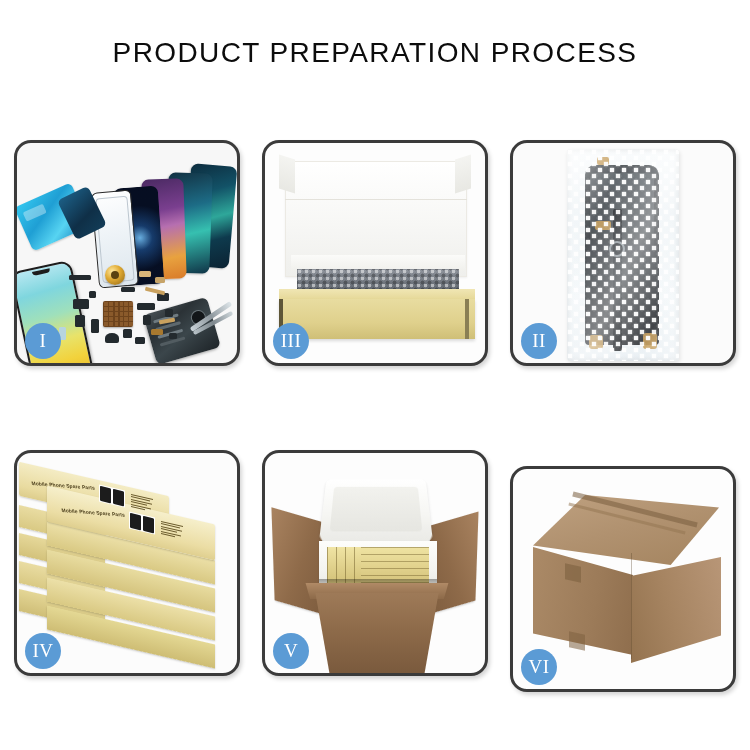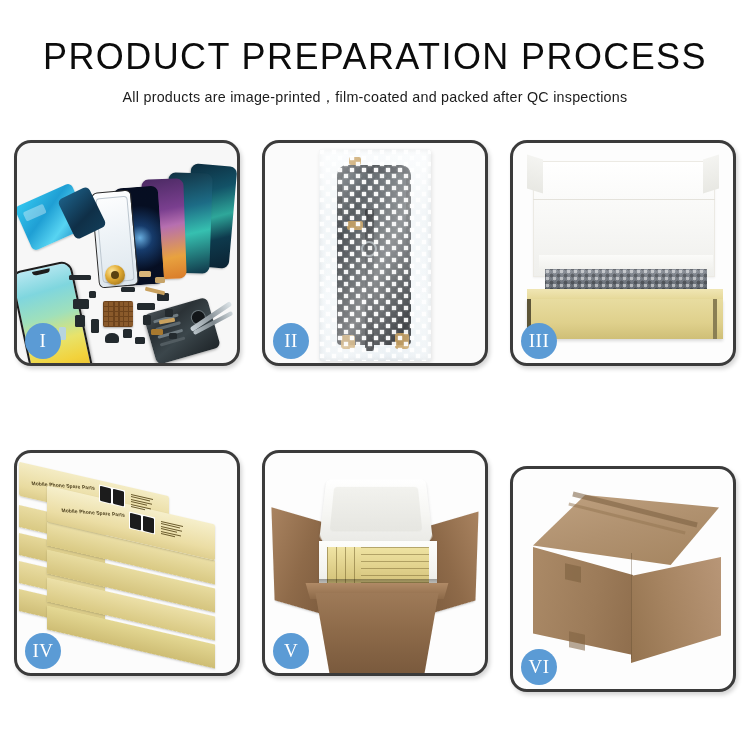--- a/index.html
+++ b/index.html
@@ -23,21 +23,21 @@
   
   .header {
     position: absolute;
     top: 0; left: 0;
     width: 750px;
     padding-top: 38px;
     text-align: center;
   }
   .page-title {
     font-family: "Liberation Sans", sans-serif;
-    font-size: 36px;
+    font-size: 28px;
     font-weight: 400;
     letter-spacing: 1.4px;
     color: #0c0c0c;
     line-height: 1.05;
     white-space: nowrap;
   }
   .page-subtitle {
     margin-top: 12px;
     font-family: "Liberation Sans", sans-serif;
     font-size: 14.3px;
@@ -580,21 +580,20 @@
     background: rgba(90,68,44,0.35);
   }
 </style>
 </head>
 <body>
 
 <div class="page">
 
   <div class="header">
     <div class="page-title">PRODUCT PREPARATION PROCESS</div>
-    <div class="page-subtitle">All products are image-printed，film-coated and packed after QC inspections</div>
   </div>
 
   <div class="grid">
 
     <div class="panel p1">
       <div class="panel-photo">
         <div class="scene">
           <div class="ph ph-a"></div>
           <div class="ph ph-b"></div>
           <div class="ph ph-c"></div>
@@ -626,52 +625,52 @@
           <div class="bit b16"></div>
           <div class="bit b17"></div>
           <div class="bit b18"></div>
           <div class="rib r1"></div>
           <div class="rib r2"></div>
         </div>
       </div>
       <div class="badge">I</div>
     </div>
 
+    <div class="panel p3">
+      <div class="panel-photo">
+        <div class="lid"></div>
+        <div class="lid-flapL"></div>
+        <div class="lid-flapR"></div>
+        <div class="lid-crease"></div>
+        <div class="liner"></div>
+        <div class="content"></div>
+        <div class="tray-top"></div>
+        <div class="tray"></div>
+        <div class="tray-edgeL"></div>
+        <div class="tray-edgeR"></div>
+      </div>
+      <div class="badge">III</div>
+    </div>
+
     <div class="panel p2">
       <div class="panel-photo">
         <div class="bag">
           <div class="part"></div>
           <div class="flex"></div>
           <div class="circ"></div>
           <div class="conn c1"></div>
           <div class="conn c2"></div>
           <div class="conn c3"></div>
           <div class="conn c4"></div>
           <div class="bubbles"></div>
           <div class="bubbles2"></div>
           <div class="sheen"></div>
         </div>
       </div>
       <div class="badge">II</div>
-    </div>
-
-    <div class="panel p3">
-      <div class="panel-photo">
-        <div class="lid"></div>
-        <div class="lid-flapL"></div>
-        <div class="lid-flapR"></div>
-        <div class="lid-crease"></div>
-        <div class="liner"></div>
-        <div class="content"></div>
-        <div class="tray-top"></div>
-        <div class="tray"></div>
-        <div class="tray-edgeL"></div>
-        <div class="tray-edgeR"></div>
-      </div>
-      <div class="badge">III</div>
     </div>
 
     <div class="panel p4">
       <div class="panel-photo">
         <div class="stackwrap">
           <div class="bx lL1"></div>
           <div class="bx lL2"></div>
           <div class="bx lL3"></div>
           <div class="bx lL4"></div>
 

